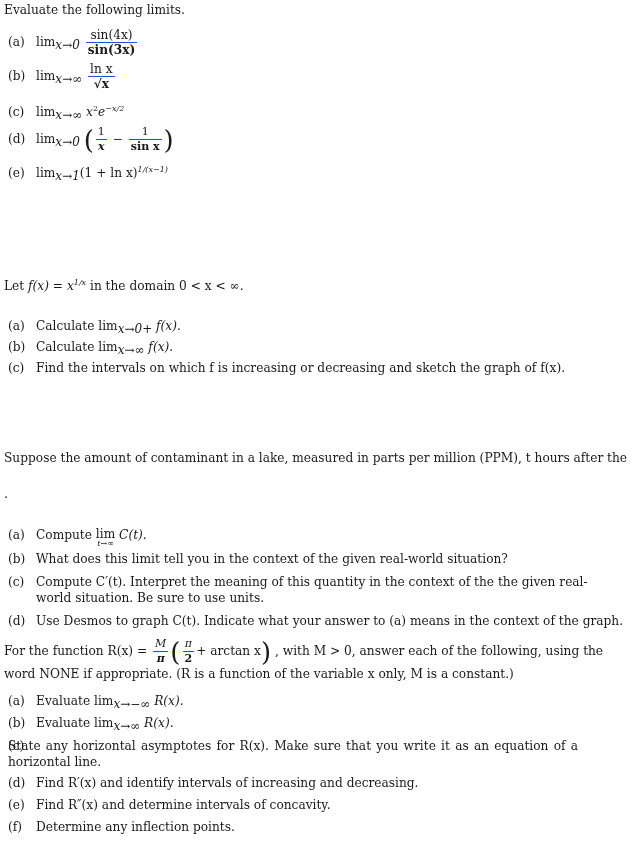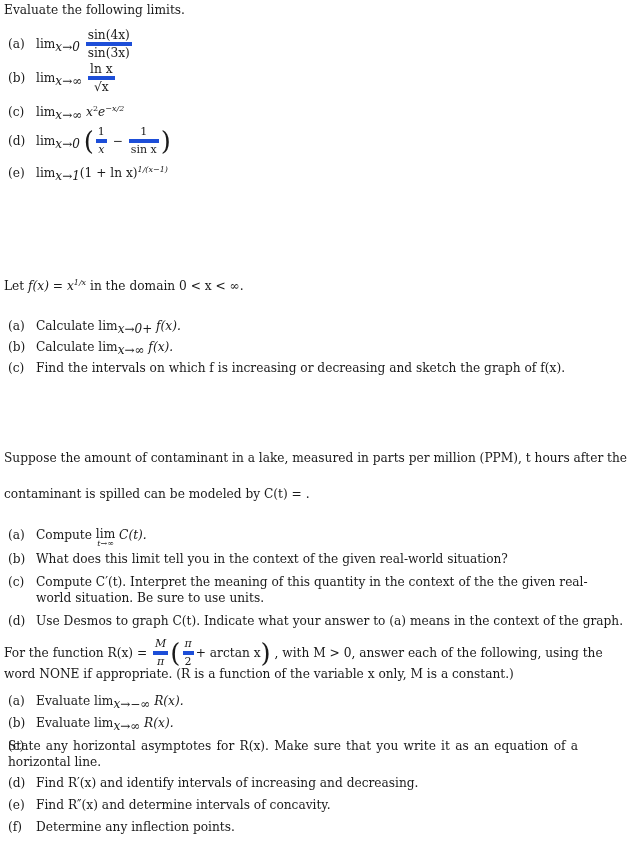--- a/index.html
+++ b/index.html
@@ -6,22 +6,22 @@
   body {
     width: 637px; height: 852px; position: relative; overflow: hidden;
     font-family: "DejaVu Serif", "Liberation Serif", serif;
     color: #1a1a1a; font-size: 12.2px;
   }
   .abs { position: absolute; white-space: nowrap; }
   .it { font-style: italic; }
   .sub { font-size: 12px; vertical-align: -3px; }
   .sup { font-size: 8px; vertical-align: 5px; }
   .frac { display: inline-block; vertical-align: middle; text-align: center; margin: 0 2px; }
-  .frac .num { display: block; border-bottom: 4px solid #1d4ed8; padding: 0 2px; line-height: 14px; }
-  .frac .den { display: block; padding: 0 2px; line-height: 14px; }
+  .frac .num { display: block; border-bottom: 1px solid #1d4ed8; padding: 0 2px; line-height: 14px; }
+  .frac .den { display: block; padding: 0 2px; line-height: 14px; font-weight: bold; }
   .frac.small { font-size: 11px; }
   .big-paren { font-size: 26px; vertical-align: middle; line-height: 20px; font-weight: 300; }
   .lbl { display: inline-block; width: 28px; }
   .wrap { white-space: normal; width: 570px; line-height: 16px; }
   .limstack { display: inline-block; text-align: center; vertical-align: top; line-height: 12px; }
   .limstack .under { display: block; font-size: 8px; line-height: 8px; }
 </style>
 </head>
 <body>
 
@@ -62,21 +62,20 @@
 </div>
 <div class="abs" style="left:8px;top:340px;">
   <span class="lbl">(b)</span><span>Calculate lim</span><span class="sub it">x→∞</span><span class="it"> f(x).</span>
 </div>
 <div class="abs" style="left:8px;top:361px;">
   <span class="lbl">(c)</span><span>Find the intervals on which f is increasing or decreasing and sketch the graph of f(x).</span>
 </div>
 
 <div class="abs" style="left:4px;top:451px;">Suppose the amount of contaminant in a lake, measured in parts per million (PPM), t hours after the</div>
 <div class="abs" style="left:4px;top:487px;">
-  <span>contaminant is spilled can be modeled by C(t) =</span>
   <span>.</span>
 </div>
 
 <div class="abs" style="left:8px;top:528px;">
   <span class="lbl">(a)</span><span>Compute </span><span class="limstack"><span>lim</span><span class="under it">t→∞</span></span><span class="it"> C(t).</span>
 </div>
 <div class="abs" style="left:8px;top:552px;">
   <span class="lbl">(b)</span><span>What does this limit tell you in the context of the given real-world situation?</span>
 </div>
 <div class="abs wrap" style="left:8px;top:574px;">

